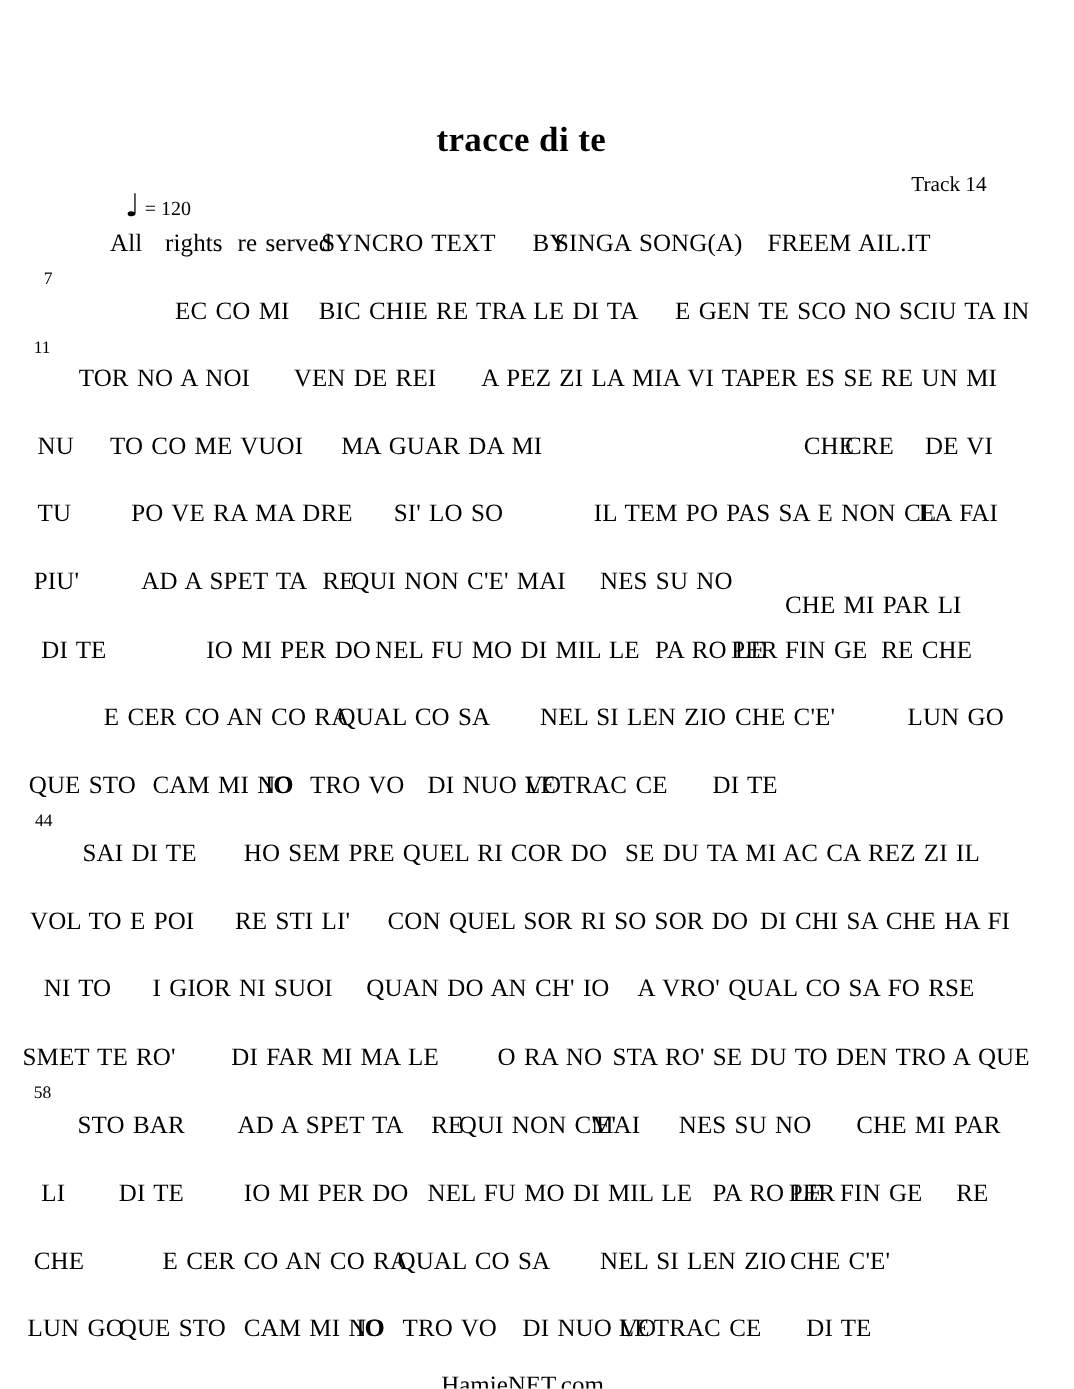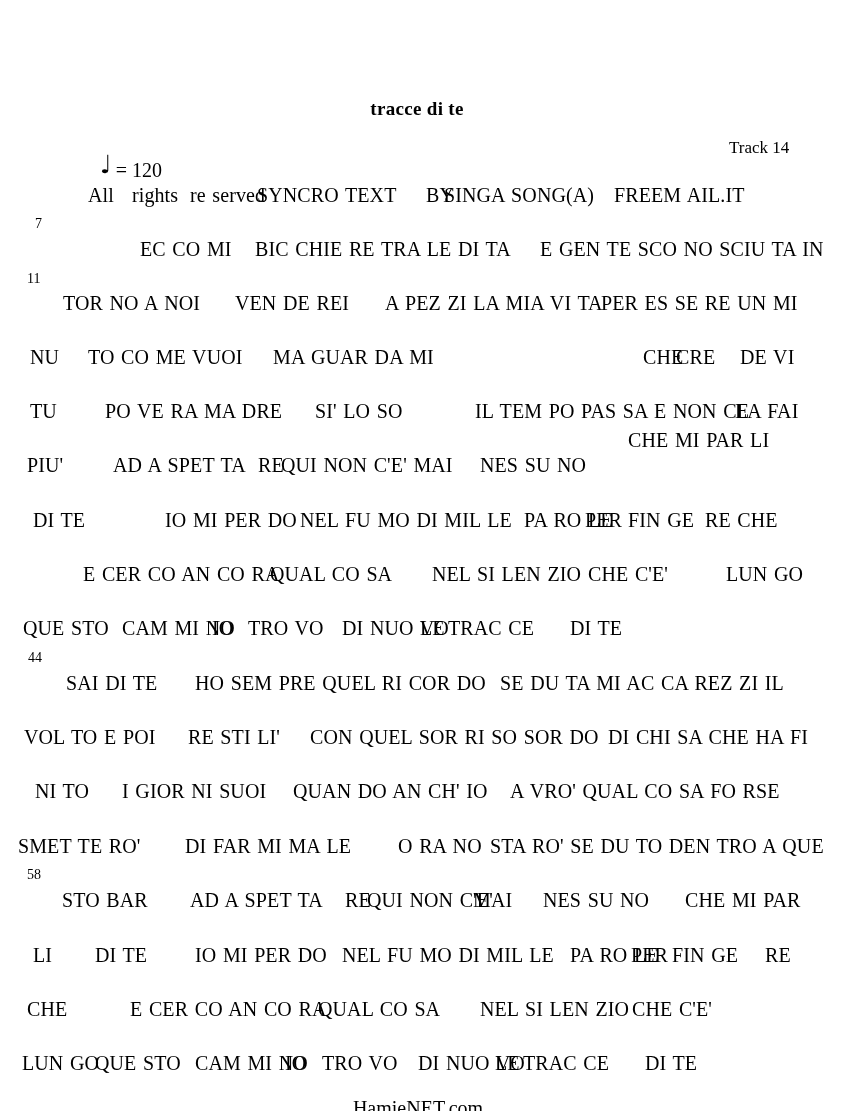--- a/index.html
+++ b/index.html
@@ -7,37 +7,37 @@
     position:relative;
     width:859px;height:1111px;
     background:#ffffff;
     color:#000;
     font-family:"Liberation Serif", serif;
     overflow:hidden;
   }
   .song-title{
     position:absolute;top:99px;left:0;width:834px;
     text-align:center;
-    font-size:19px;font-weight:bold;letter-spacing:0.3px;
+    font-size:28px;font-weight:bold;letter-spacing:0.3px;
     line-height:1;
   }
   .track-label{
     position:absolute;top:139px;left:729px;
     font-size:17px;line-height:1;
   }
   .tempo{
     position:absolute;top:152px;left:100px;
     display:flex;align-items:flex-start;
   }
   .tempo .note{
     font-family:"DejaVu Sans", sans-serif;
     font-size:25px;line-height:1;
   }
   .tempo .bpm{
-    font-size:20px;line-height:1;
+    font-size:16px;line-height:1;
     margin-left:4px;margin-top:8px;
   }
   .seg{
     position:absolute;
     white-space:pre;
     font-size:20px;
     line-height:1;
     letter-spacing:0.1px;
     word-spacing:1.5px;
   }
@@ -89,21 +89,21 @@
     <span class="seg" style="left: 30px; top: 401px;">TU</span>
     <span class="seg" style="left: 105px; top: 401px;">PO VE RA MA DRE</span>
     <span class="seg" style="left: 315px; top: 401px;">SI' LO SO</span>
     <span class="seg" style="left: 443px; top: 401px; margin-left: 32px;">IL TEM PO PAS SA E NON CE</span>
     <span class="seg" style="left: 735px; top: 401px;">LA FAI</span>
     <span class="seg" style="left: 27px; top: 455px;">PIU'</span>
     <span class="seg" style="left: 113px; top: 455px;">AD A SPET TA</span>
     <span class="seg" style="left: 258px; top: 455px;">RE</span>
     <span class="seg" style="left: 281px; top: 455px;">QUI NON C'E' MAI</span>
     <span class="seg" style="left: 480px; top: 455px;">NES SU NO</span>
-    <span class="seg" style="left: 628px; top: 430px;">CHE MI PAR LI</span>
+    <span class="seg" style="left: 628px; top: 474px;">CHE MI PAR LI</span>
     <span class="seg" style="left: 33px; top: 510px;">DI TE</span>
     <span class="seg" style="left: 165px; top: 510px;">IO MI PER DO</span>
     <span class="seg" style="left: 300px; top: 510px;">NEL FU MO DI MIL LE</span>
     <span class="seg" style="left: 524px; top: 510px;">PA RO LE</span>
     <span class="seg" style="left: 585px; top: 510px;">PER</span>
     <span class="seg" style="left: 628px; top: 510px;">FIN GE</span>
     <span class="seg" style="left: 705px; top: 510px;">RE CHE</span>
     <span class="seg" style="left: 83px; top: 564px;">E CER CO AN CO RA</span>
     <span class="seg" style="left: 270px; top: 564px;">QUAL CO SA</span>
     <span class="seg" style="left: 432px; top: 564px;">NEL SI LEN ZIO</span>

